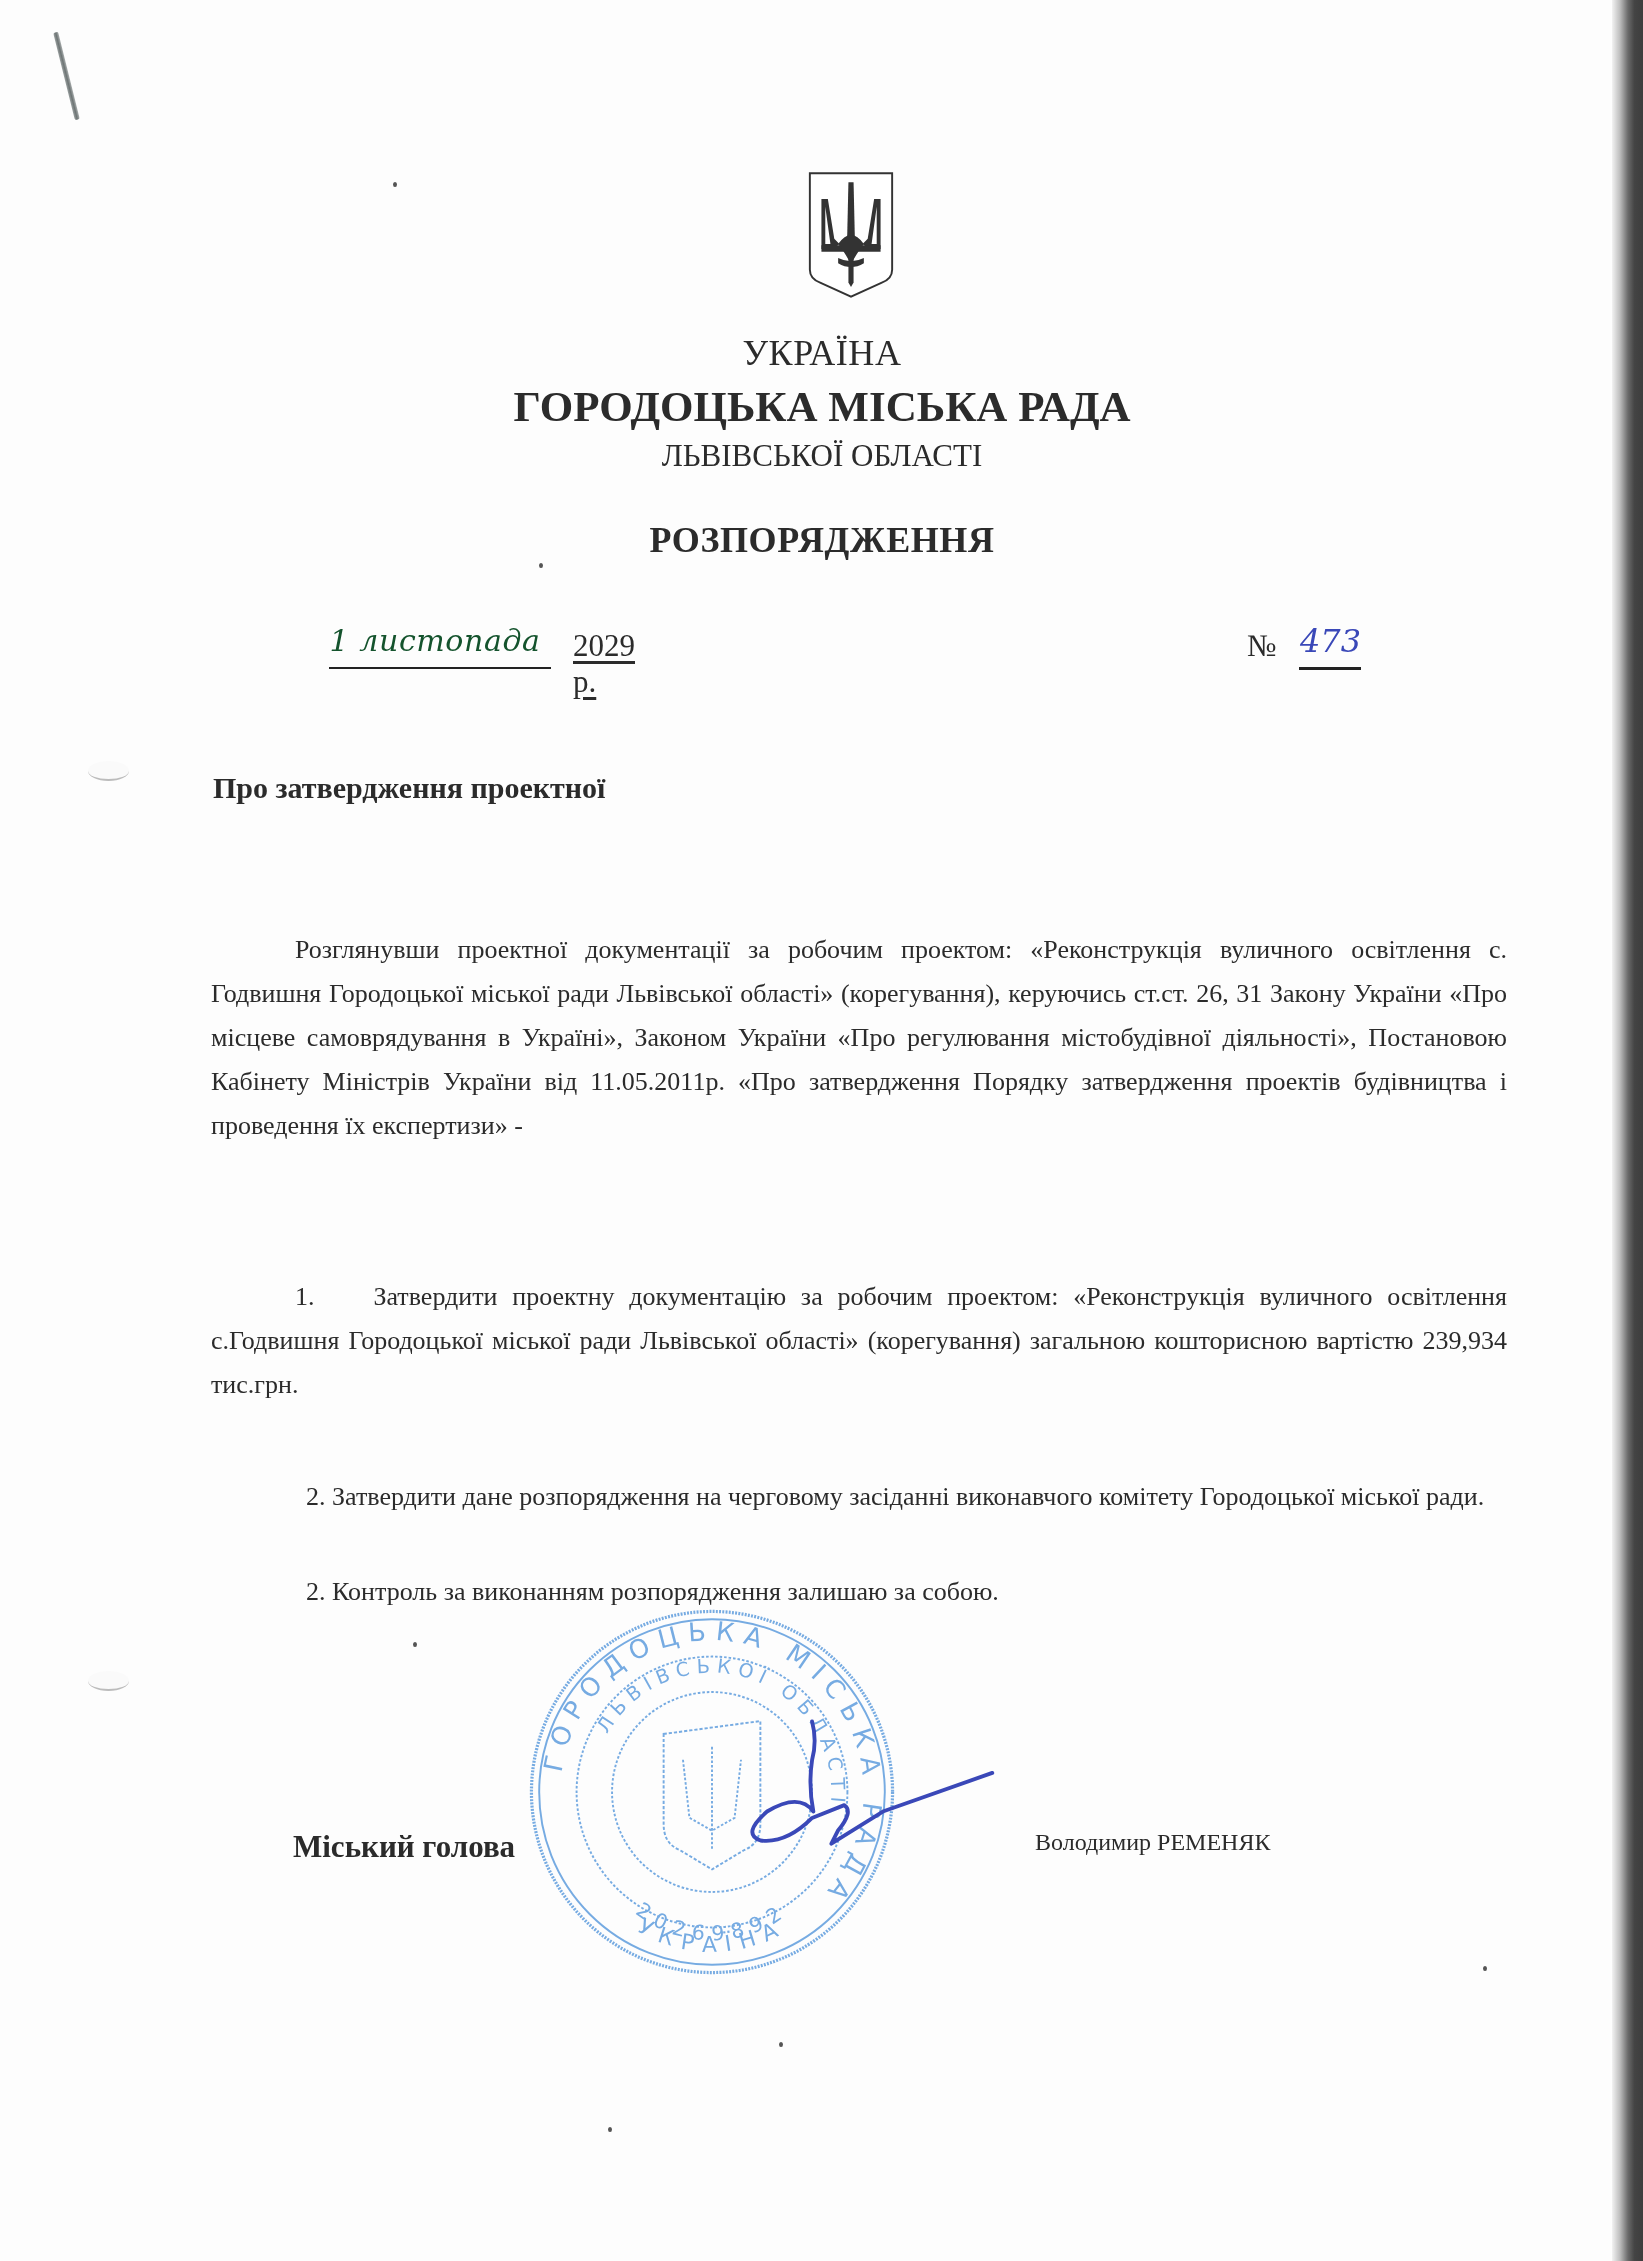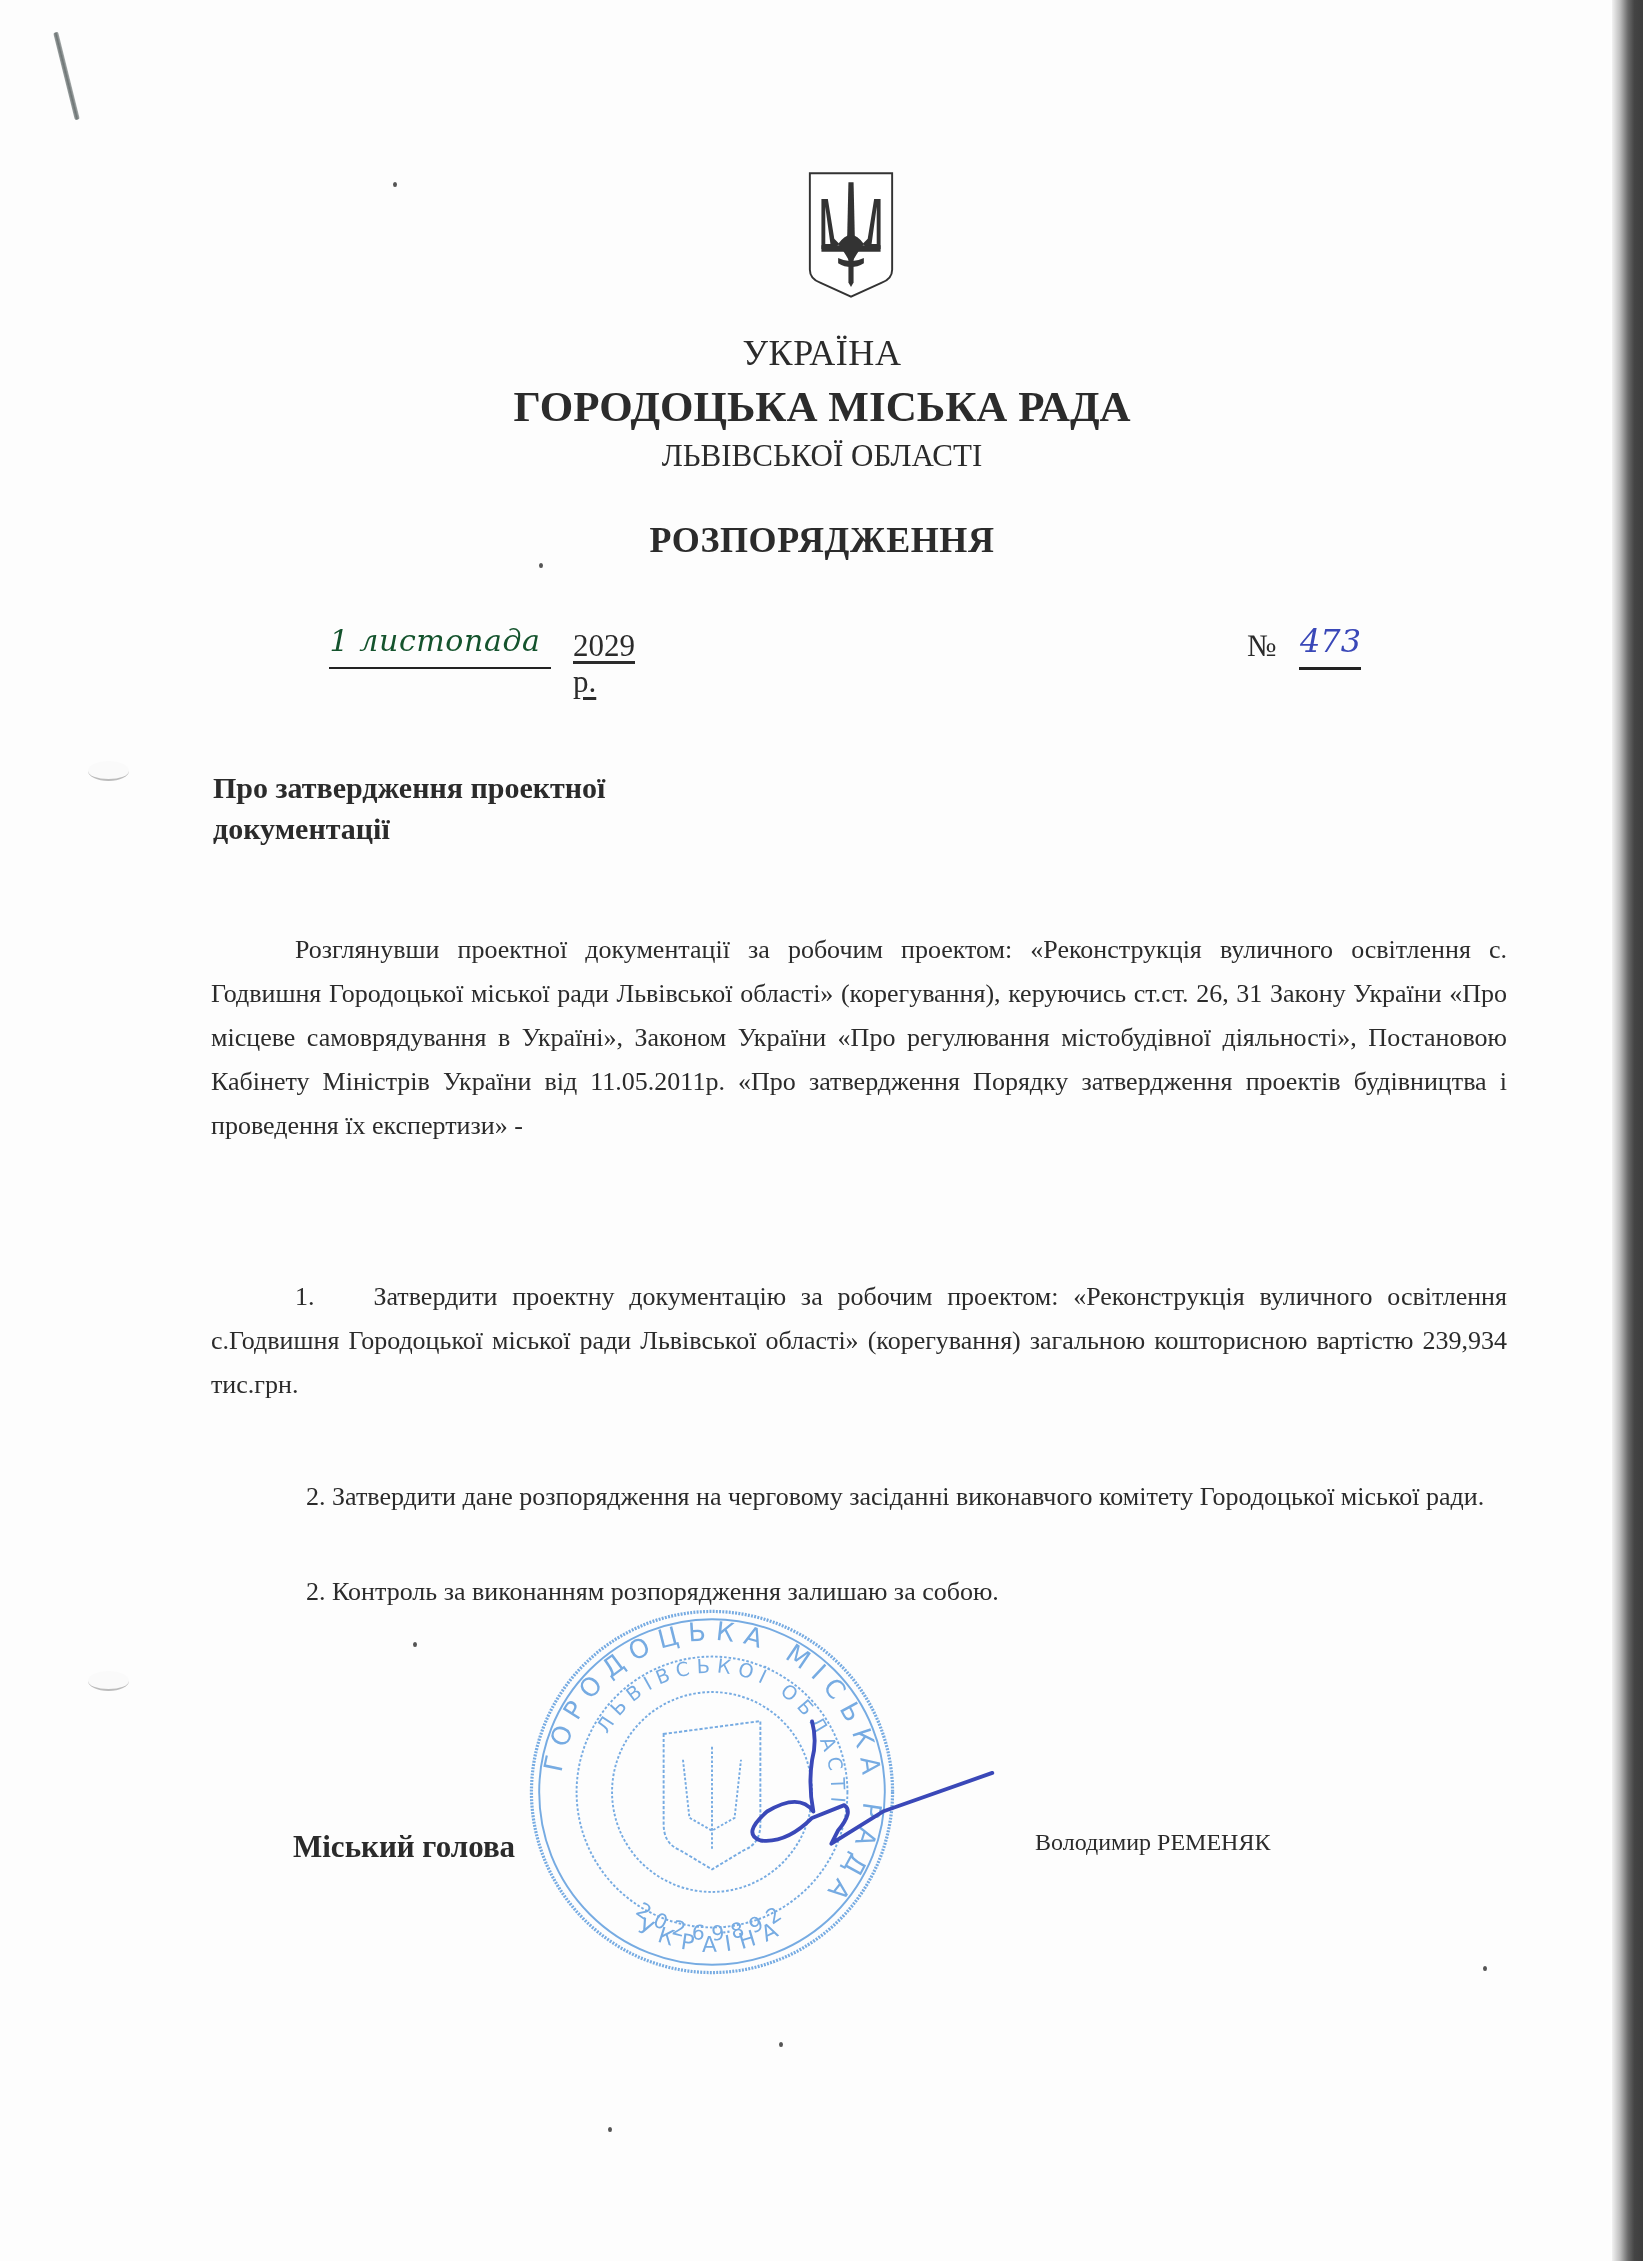--- a/index.html
+++ b/index.html
@@ -105,21 +105,20 @@
   <span class="year">2029 р.</span>
 </div>
 <div class="abs number-line">
   <span class="num-sign">№</span>
   <span class="num-hand">473</span>
   <span class="num-underline"></span>
 </div>
 
 <div class="abs subject">
   <div>Про затвердження проектної</div>
-  <div>документації</div>
 </div>
 
 <div class="abs body-text p-intro">Розглянувши проектної документації за робочим проектом: «Реконструкція вуличного освітлення  с. Годвишня Городоцької міської ради Львівської області» (корегування), керуючись ст.ст. 26, 31 Закону України «Про місцеве самоврядування в Україні», Законом України «Про регулювання містобудівної діяльності», Постановою Кабінету Міністрів України від 11.05.2011р. «Про затвердження Порядку затвердження проектів будівництва і проведення їх експертизи» -</div>
 <div class="abs body-text p-item1" style="white-space: pre-wrap;">1.    Затвердити проектну документацію за робочим проектом: «Реконструкція вуличного освітлення  с.Годвишня Городоцької міської ради Львівської області» (корегування) загальною кошторисною вартістю 239,934 тис.грн.</div>
 <div class="abs body-text p-item2">2. Затвердити дане розпорядження на черговому засіданні виконавчого комітету Городоцької міської ради.</div>
 <div class="abs body-text p-item3">2. Контроль за виконанням розпорядження залишаю за собою.</div>
 
 <svg class="abs stamp" viewBox="0 0 580 580">
   <defs>
     <path id="outerArc" d="M290,290 m-235,0 a235,235 0 1,1 470,0 a235,235 0 1,1 -470,0"></path>

